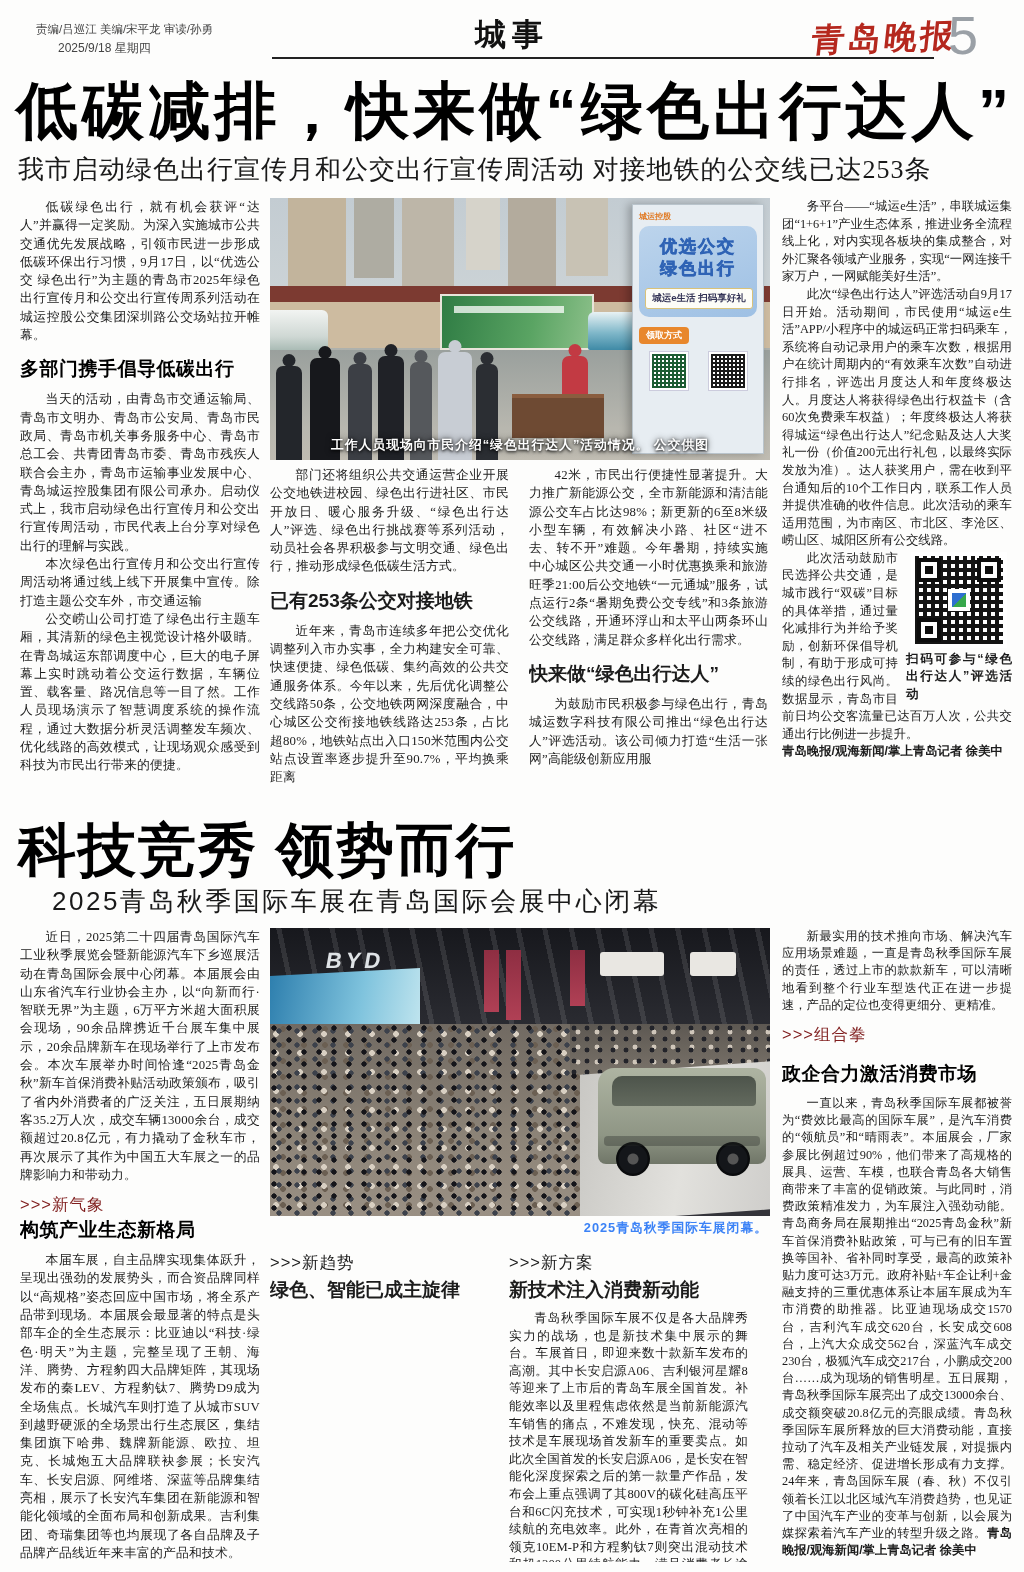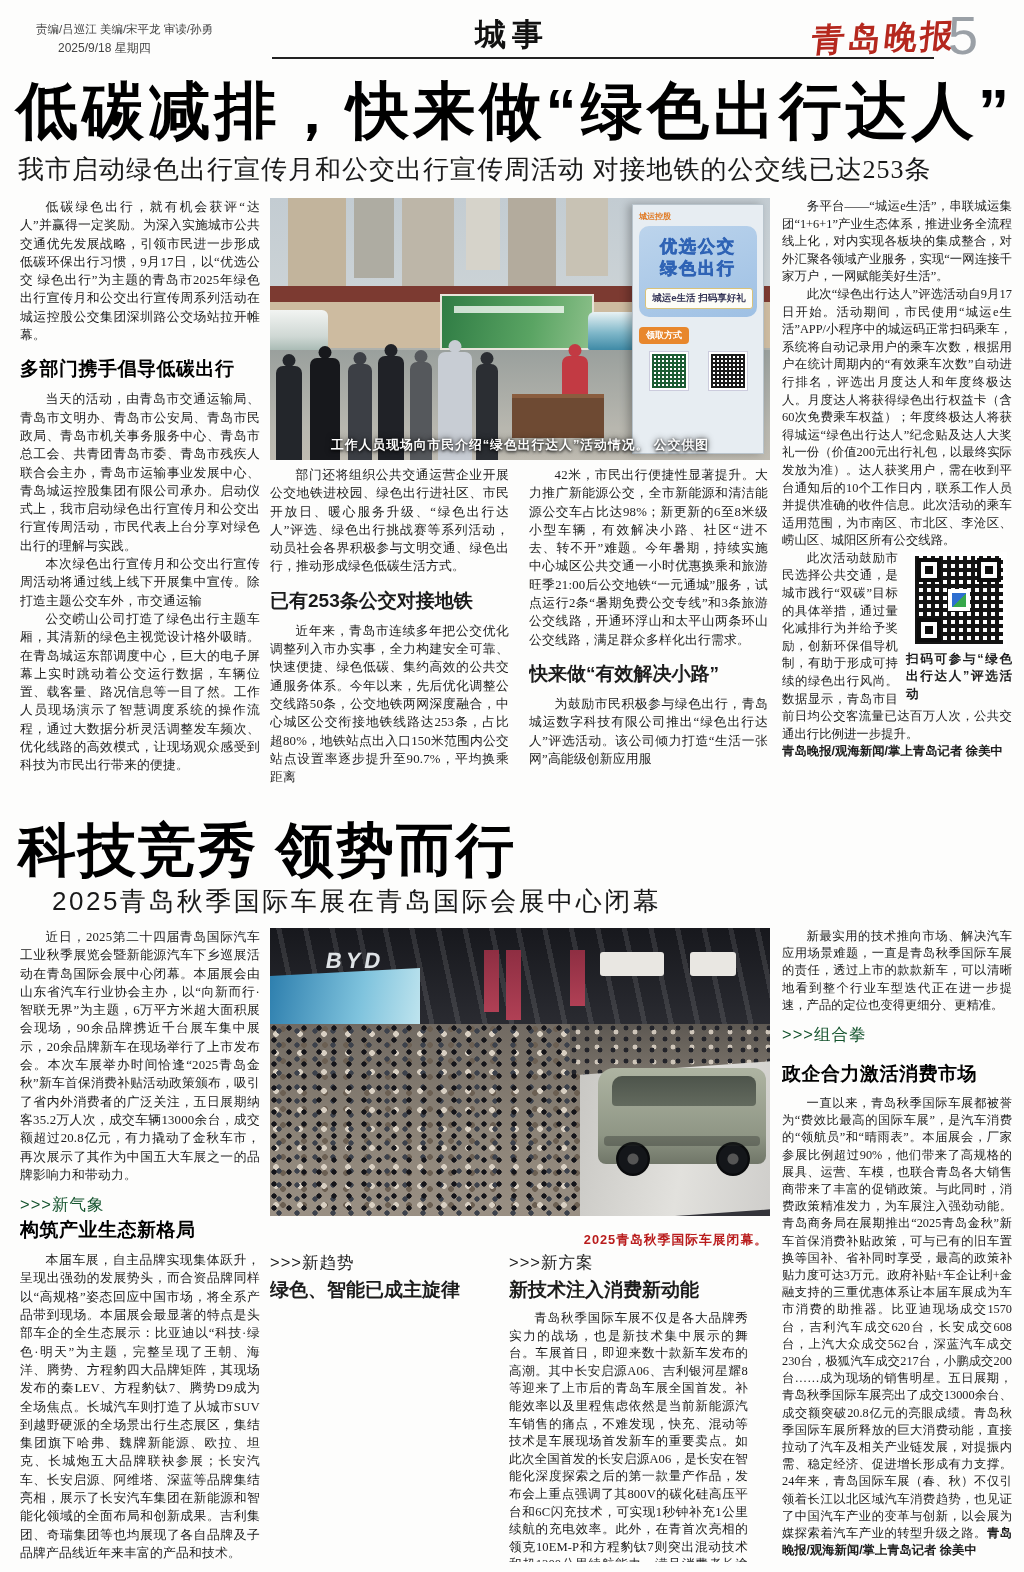--- a/index.html
+++ b/index.html
@@ -18,21 +18,21 @@
   .a1-headline{position:absolute;left:16px;top:78px;width:992px;font-size:62px;font-weight:900;
                font-family:"Liberation Sans",sans-serif;color:#000;letter-spacing:-1px;
                text-align:justify;text-align-last:justify;line-height:1.05;white-space:nowrap;}
   .a1-subhead{position:absolute;left:18px;top:152px;width:992px;font-size:26px;color:#1a1a1a;
               font-family:Liberation Serif, serif;letter-spacing:1px;}
   
   .col{position:absolute;overflow:hidden;text-align:justify;}
   .col p{margin:0;padding:0;text-indent:2em;font-size:12.8px;line-height:18.3px;letter-spacing:.2px;}
   .col .colsub{font-family:"Liberation Sans",sans-serif;font-weight:bold;font-size:19px;letter-spacing:.5px;
                text-indent:0;margin:13px 0 9px;color:#000;line-height:24px;}
-  .col .tag{font-size:16.5px;letter-spacing:1px;text-indent:0;margin:10px 0 2px;color:#14532d;
+  .col .tag{font-size:16.5px;letter-spacing:1px;text-indent:0;margin:10px 0 2px;color:#7f1d1d;
             font-family:"Liberation Sans",sans-serif;}
   .byline{font-weight:bold;font-family:"Liberation Sans",sans-serif;text-indent:0 !important;}
   .a1-col1{left:20px;top:198px;width:240px;height:620px;}
   .a1-mid{position:absolute;left:270px;top:198px;width:500px;height:620px;}
   .a1-midcols{position:absolute;left:0;top:268px;width:500px;height:342px;display:flex;gap:20px;}
   .a1-midcols .mcol{width:239px;height:342px;overflow:hidden;text-align:justify;}
   .a1-midcols .mcol p{margin:0;text-indent:2em;font-size:12.8px;line-height:18.3px;letter-spacing:.2px;}
   .a1-midcols .mcol .colsub{font-family:"Liberation Sans",sans-serif;font-weight:bold;font-size:19px;
                text-indent:0;margin:13px 0 9px;line-height:24px;}
   .a1-col4{left:782px;top:198px;width:230px;height:622px;}
@@ -110,21 +110,21 @@
       linear-gradient(#716a62,#8d8478 60%,#9a9084);}
   .p2-crowd2{position:absolute;left:300px;top:96px;width:200px;height:50px;background:
       radial-gradient(circle at 4px 4px,#23242a 2.2px,transparent 2.7px) 0 0/13px 11px,
       radial-gradient(circle at 8px 8px,#cfc6ba 2.2px,transparent 2.7px) 0 0/19px 15px,
       linear-gradient(#5d5852,#7a736a);}
   .p2-floor{position:absolute;left:310px;top:140px;width:190px;height:148px;background:linear-gradient(100deg,#c9c8c4,#e2e1dd 55%,#cfcecb);transform:skewY(-4deg);}
   .p2-suv{position:absolute;left:328px;top:140px;width:168px;height:96px;background:linear-gradient(#aeb4a2,#8f9685 70%,#707668);border-radius:16px 12px 8px 8px;}
   .p2-suv::before{content:"";position:absolute;left:14px;top:8px;right:10px;height:30px;border-radius:10px 8px 4px 4px;background:linear-gradient(#4d544b,#636a5e);}
   .p2-suv::after{content:"";position:absolute;left:6px;bottom:18px;right:6px;height:10px;background:rgba(40,44,40,.35);border-radius:4px;}
   .wheel{position:absolute;width:34px;height:34px;border-radius:50%;background:radial-gradient(circle at 50% 50%,#555 0 5px,#14161a 6px 14px,#0a0b0d 15px);bottom:-12px;}
-  .p2-cap{position:absolute;right:2px;top:304px;font-size:12.8px;font-weight:bold;font-family:"Liberation Sans",sans-serif;color:#b91c1c;letter-spacing:1px;}
+  .p2-cap{position:absolute;right:2px;top:292px;font-size:12.8px;font-weight:bold;font-family:"Liberation Sans",sans-serif;color:#3b82f6;letter-spacing:1px;}
 </style>
 </head>
 <body>
 
 <div class="page">
 
   <div class="hdr-credits">责编/吕巡江 美编/宋平龙 审读/孙勇</div>
   <div class="hdr-date">2025/9/18 星期四</div>
   <div class="hdr-section">城事</div>
   <div class="hdr-rule"></div>
@@ -184,21 +184,21 @@
     </div>
 
     <div class="a1-midcols">
       <div class="mcol">
         <p>部门还将组织公共交通运营企业开展公交地铁进校园、绿色出行进社区、市民开放日、暖心服务升级、“绿色出行达人”评选、绿色出行挑战赛等系列活动，动员社会各界积极参与文明交通、绿色出行，推动形成绿色低碳生活方式。</p>
         <div class="colsub">已有253条公交对接地铁</div>
         <p>近年来，青岛市连续多年把公交优化调整列入市办实事，全力构建安全可靠、快速便捷、绿色低碳、集约高效的公共交通服务体系。今年以来，先后优化调整公交线路50条，公交地铁两网深度融合，中心城区公交衔接地铁线路达253条，占比超80%，地铁站点出入口150米范围内公交站点设置率逐步提升至90.7%，平均换乘距离</p>
       </div>
       <div class="mcol">
         <p>42米，市民出行便捷性显著提升。大力推广新能源公交，全市新能源和清洁能源公交车占比达98%；新更新的6至8米级小型车辆，有效解决小路、社区“进不去、转不开”难题。今年暑期，持续实施中心城区公共交通一小时优惠换乘和旅游旺季21:00后公交地铁“一元通城”服务，试点运行2条“暑期免费公交专线”和3条旅游公交线路，开通环浮山和太平山两条环山公交线路，满足群众多样化出行需求。</p>
-        <div class="colsub">快来做“有效解决小路”</div>
+        <div class="colsub">快来做“绿色出行达人”</div>
         <p>为鼓励市民积极参与绿色出行，青岛城运数字科技有限公司推出“绿色出行达人”评选活动。该公司倾力打造“生活一张网”高能级创新应用服</p>
       </div>
     </div>
   </div>
 
   <div class="col a1-col4">
     <p>务平台——“城运e生活”，串联城运集团“1+6+1”产业生态体系，推进业务全流程线上化，对内实现各板块的集成整合，对外汇聚各领域产业服务，实现“一网连接千家万户，一网赋能美好生活”。</p>
     <p>此次“绿色出行达人”评选活动自9月17日开始。活动期间，市民使用“城运e生活”APP/小程序中的城运码正常扫码乘车，系统将自动记录用户的乘车次数，根据用户在统计周期内的“有效乘车次数”自动进行排名，评选出月度达人和年度终极达人。月度达人将获得绿色出行权益卡（含60次免费乘车权益）；年度终极达人将获得城运“绿色出行达人”纪念贴及达人大奖礼一份（价值200元出行礼包，以最终实际发放为准）。达人获奖用户，需在收到平台通知后的10个工作日内，联系工作人员并提供准确的收件信息。此次活动的乘车适用范围，为市南区、市北区、李沧区、崂山区、城阳区所有公交线路。</p>
     <div class="qr-box">
       <div class="qr">

